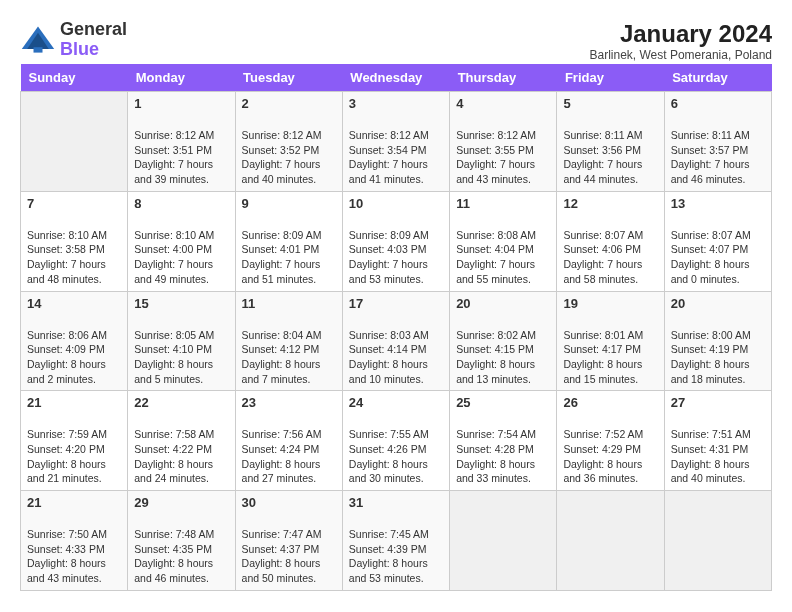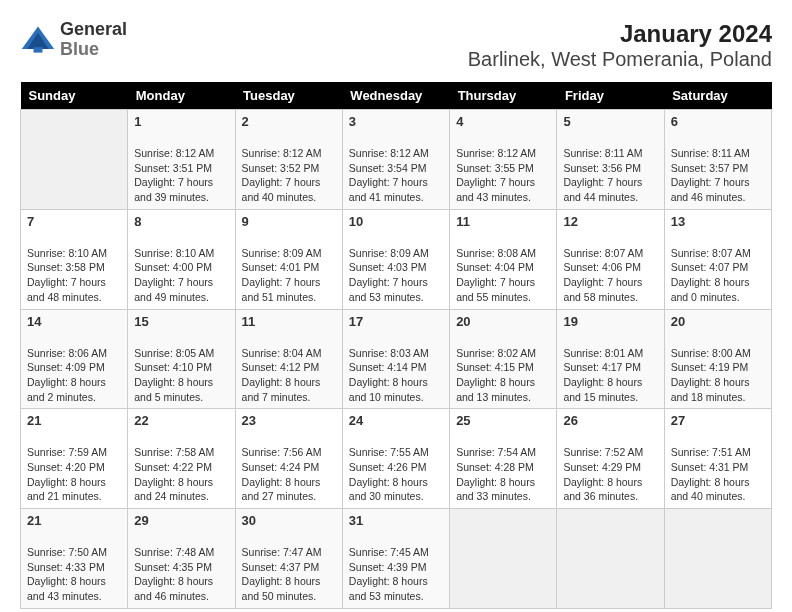--- a/index.html
+++ b/index.html
@@ -7,66 +7,66 @@
       font-family: Arial, sans-serif;
       background: #fff;
       width: 792px;
       min-height: 612px;
       padding: 20px;
     }
     .header-area {
       display: flex;
       justify-content: space-between;
       align-items: flex-start;
-      margin-bottom: 11px;
+      margin-bottom: 2px;
     }
     .logo {
       display: flex;
       align-items: center;
     }
     .logo-text {
       display: flex;
       flex-direction: column;
       line-height: 1.1;
     }
     .logo-general {
       font-size: 18px;
       font-weight: bold;
       color: #333;
     }
     .logo-blue {
       font-size: 18px;
       font-weight: bold;
-      color: #737373;
+      color: #8b5cf6;
     }
     .logo-icon {
       width: 36px;
       height: 36px;
       margin-right: 4px;
     }
     .title-area {
       text-align: right;
     }
     .main-title {
       font-size: 24px;
       font-weight: bold;
       color: #222;
     }
     .subtitle {
-      font-size: 20px;
+      font-size: 12px;
       color: #444;
       padding-left: 40px;
     }
     table {
       width: 100%;
       border-collapse: collapse;
       font-size: 11px;
     }
     thead tr th {
-      background-color: #000000;
+      background-color: #8b5cf6;
       color: #fff;
       text-align: left;
       padding: 6px 8px;
       font-size: 13px;
       font-weight: bold;
     }
     tbody tr td {
       border: 1px solid #ccc;
       vertical-align: top;
       padding: 4px 6px;

